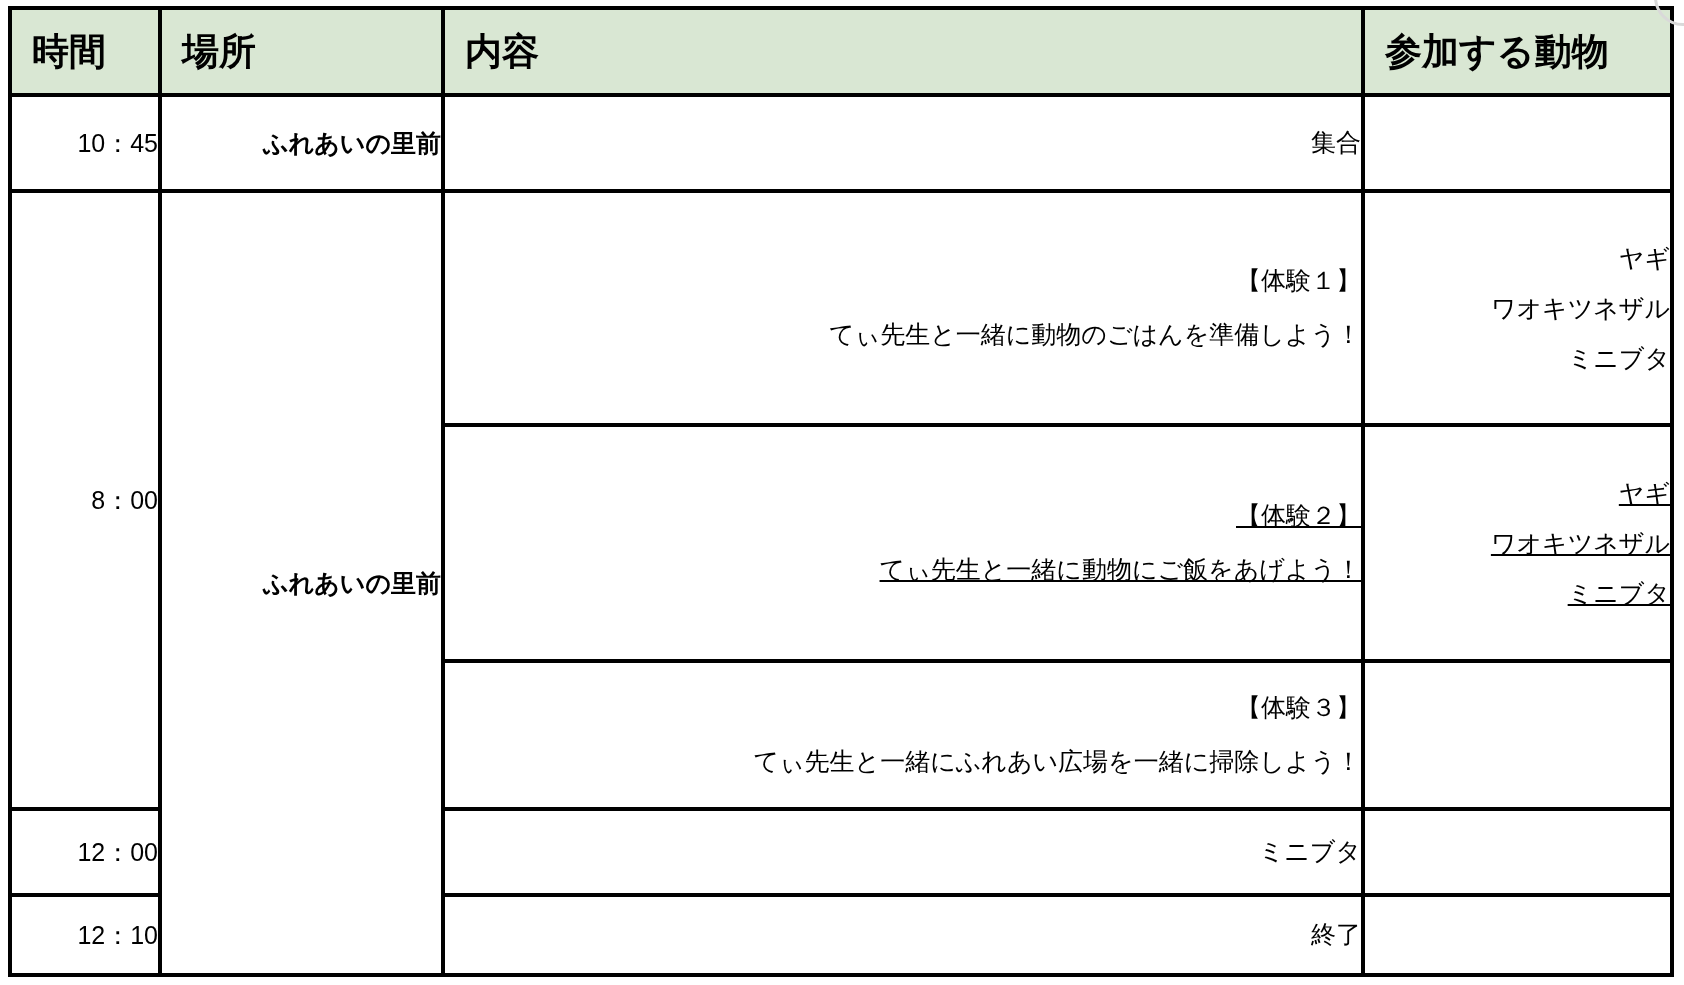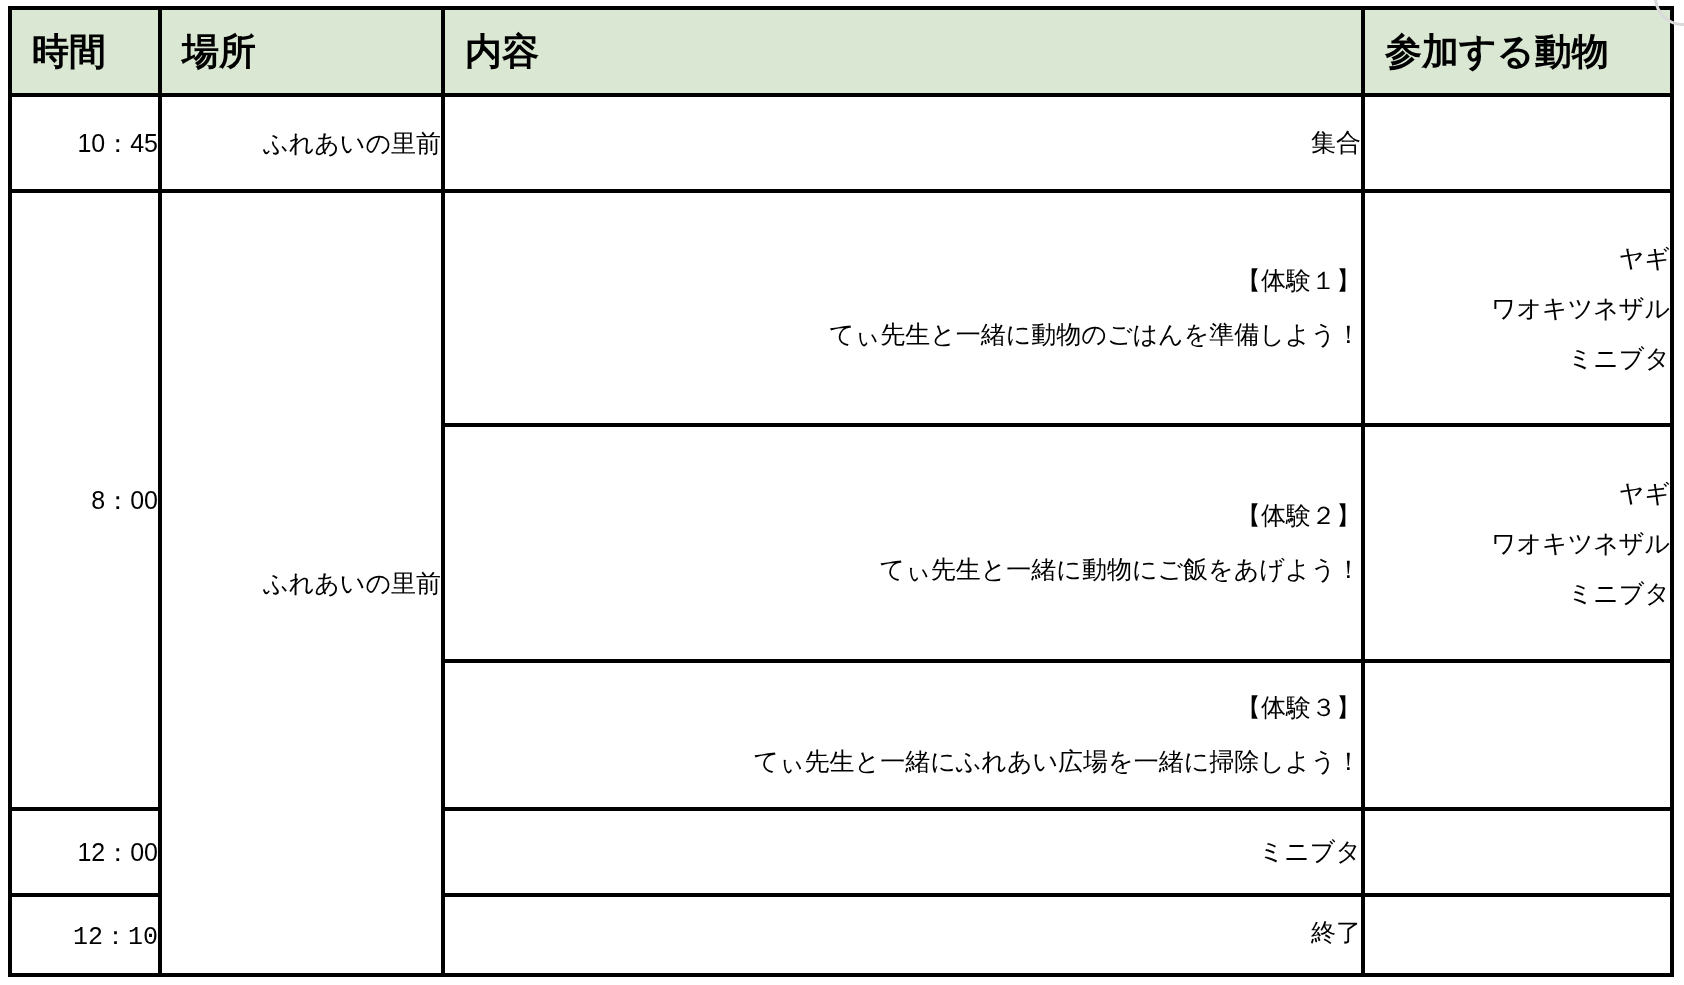--- a/index.html
+++ b/index.html
@@ -34,27 +34,27 @@
   }
   
   .col-time{width:150px;}
   .col-place{width:283px;}
   .col-content{width:920px;}
   .col-animals{width:309px;}
   
   .rh-header{height:87px;}
   .rh-gather{height:96px;}
   .rh-exp1{height:234px;}
-  .rh-exp2{height:236px;}
+  .rh-exp2{height:236px;text-decoration:underline;}
   .rh-exp3{height:148px;}
   .rh-photo{height:86px;}
-  .rh-finish{height:80px;font-family:Liberation Mono, monospace;}
+  .rh-finish{height:80px;}
   
   .cell-time{text-align:center;}
-  .cell-place{text-align:center;}
+  .cell-place{text-align:center;font-weight:bold;}
   .cell-content{text-align:left;padding-left:19px;line-height:2.15;}
   .cell-animals{text-align:left;padding-left:19px;line-height:2.0;}
   
   .corner-circle{
     position:absolute;
     width:52px;height:52px;
     border:3px solid #d9d9d9;
     border-radius:50%;
     right:-28px;top:-32px;
     background:transparent;

